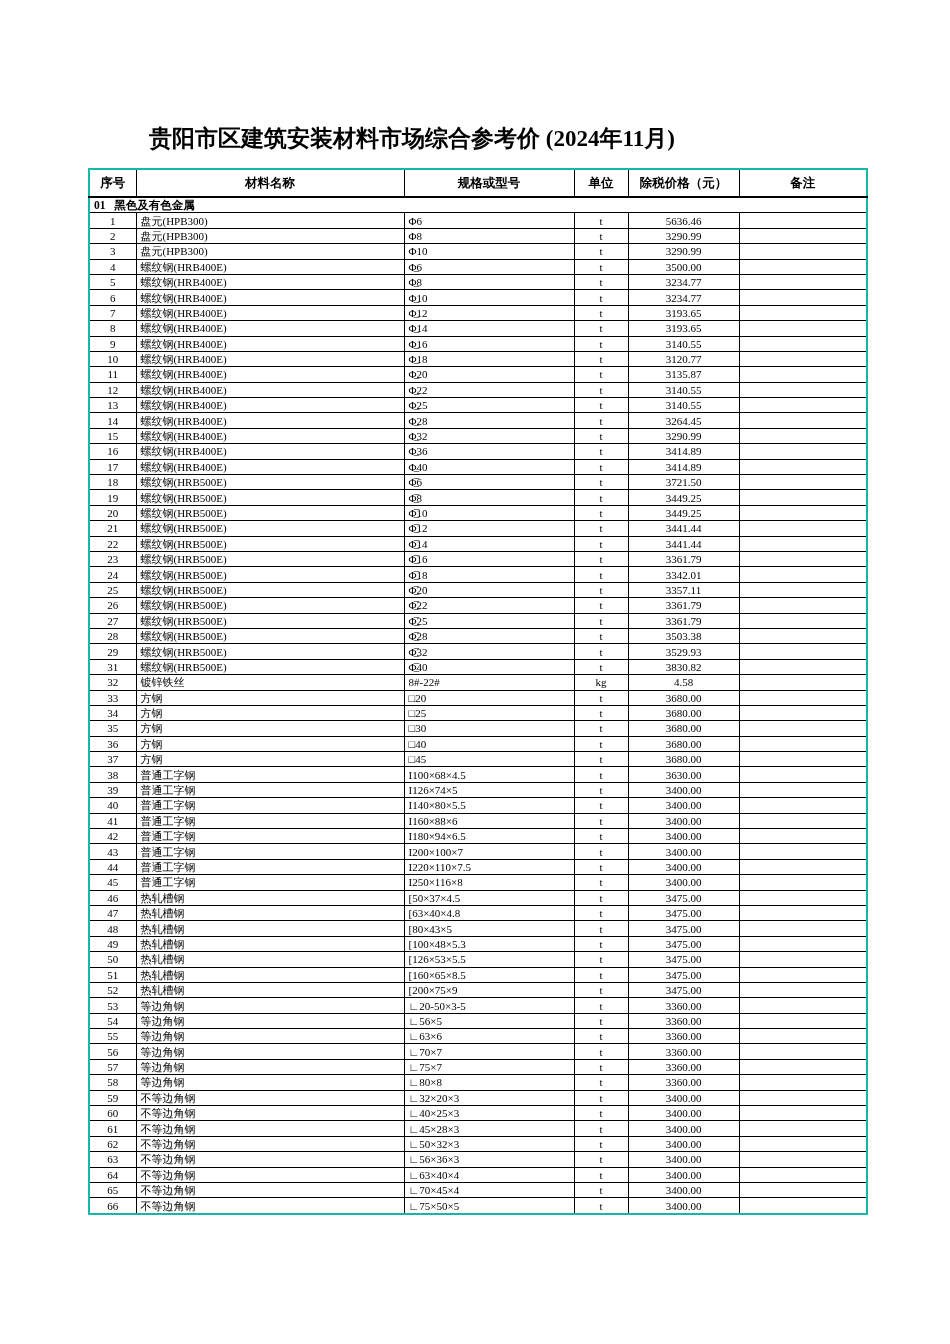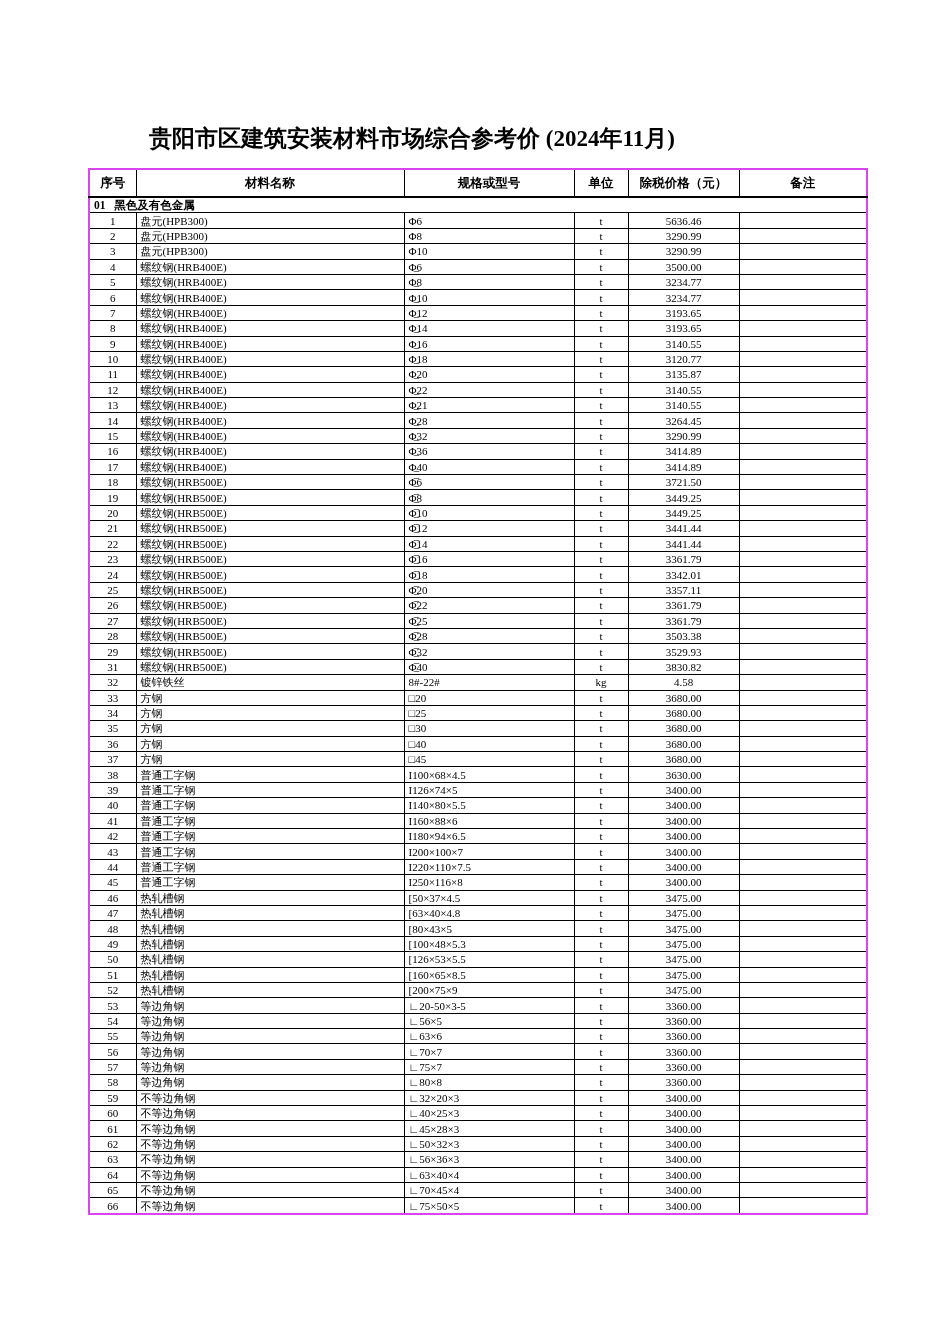--- a/index.html
+++ b/index.html
@@ -12,21 +12,21 @@
   .page-title {
     position:absolute; top:124px; left:0; width:824px;
     margin:0; text-align:center;
     font-size:23px; font-weight:bold; line-height:30px;
     font-family:"Liberation Serif","DejaVu Serif",serif;
   }
   table.price-table {
     position:absolute; left:88px; top:168px;
     width:778px; table-layout:fixed;
     border-collapse:collapse;
-    border:2px solid #d946ef;
+    border:2px solid #14b8a6;
   }
   .price-table th, .price-table td {
     border:1px solid #000;
     padding:0 4px;
     overflow:hidden; white-space:nowrap;
     font-size:11px; line-height:14px;
   }
   .price-table thead th {
     height:26px; font-size:12.5px; font-weight:bold;
     text-align:center; padding:0 2px;
@@ -165,21 +165,21 @@
         <td>12</td>
         <td>螺纹钢(HRB400E)</td>
         <td>Φ̲22</td>
         <td>t</td>
         <td>3140.55</td>
         <td></td>
       </tr>
       <tr>
         <td>13</td>
         <td>螺纹钢(HRB400E)</td>
-        <td>Φ̲21</td>
+        <td>Φ̲25</td>
         <td>t</td>
         <td>3140.55</td>
         <td></td>
       </tr>
       <tr>
         <td>14</td>
         <td>螺纹钢(HRB400E)</td>
         <td>Φ̲28</td>
         <td>t</td>
         <td>3264.45</td>

